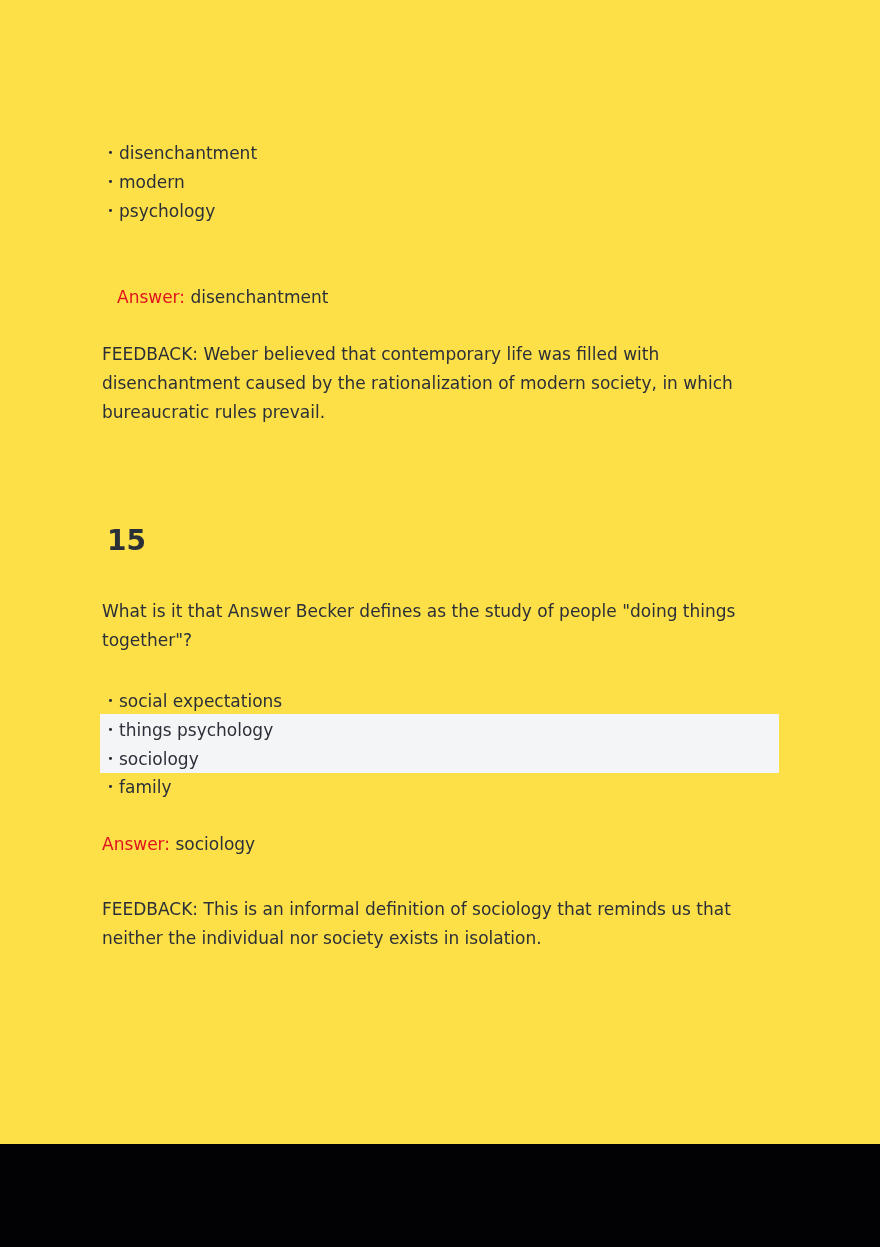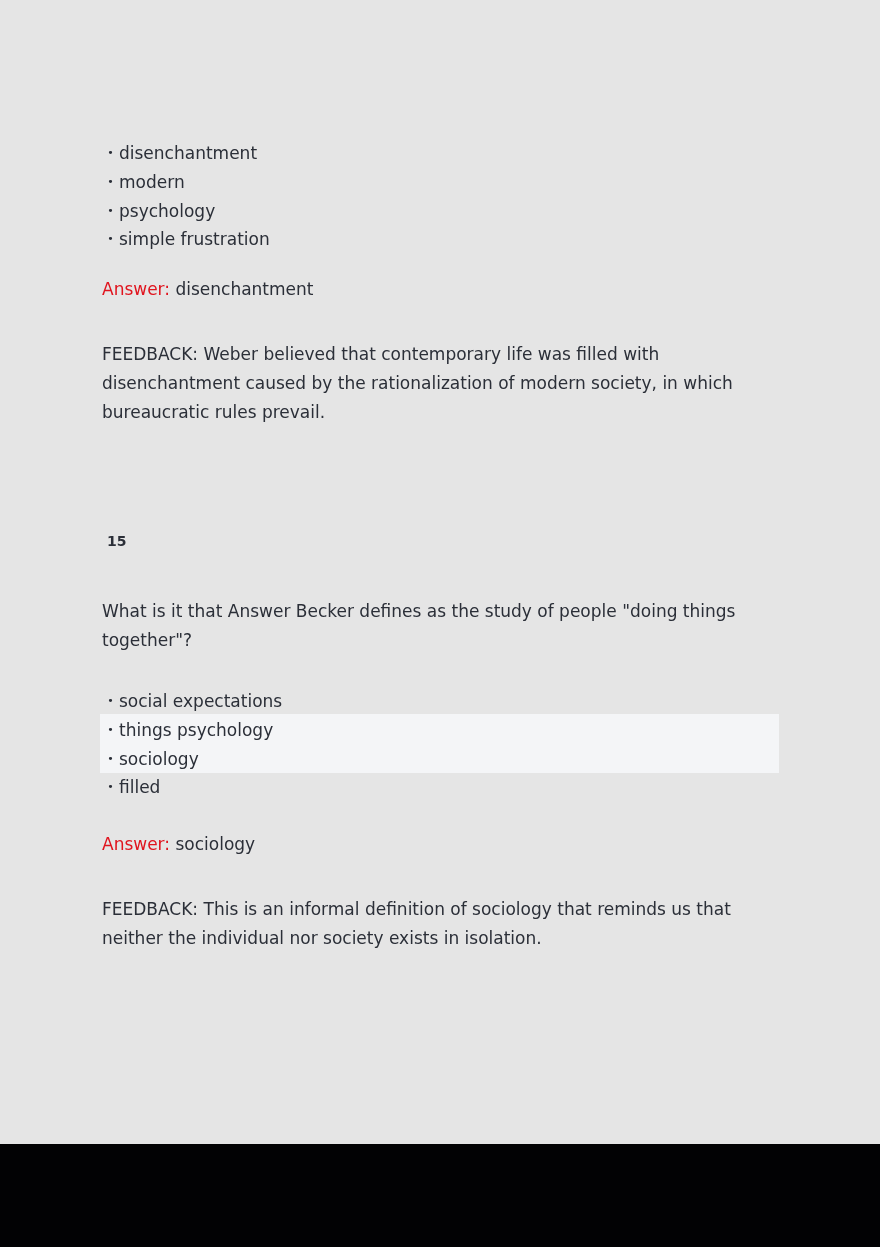--- a/index.html
+++ b/index.html
@@ -14,21 +14,21 @@
       overflow: hidden;
       font-family: "DejaVu Sans", sans-serif;
       color: #2b2f38;
       font-size: 17px;
     }
     .page {
       position: absolute;
       left: 0; top: 0;
       width: 880px;
       height: 1144px;
-      background: #e5e5e5;
+      background: #fde047;
     }
     .black-band {
       position: absolute;
       left: 0; top: 1144px;
       width: 880px;
       height: 103px;
       background: #020204;
     }
     .options {
       position: absolute;
@@ -62,59 +62,56 @@
       height: 59px;
       background: #f4f5f7;
     }
     .answer {
       position: absolute;
       left: 102px;
       line-height: 28px;
       white-space: nowrap;
     }
     .answer-label { color: #e0141e; }
-    .ans-1 { top: 275px; }
+    .ans-1 { top: 283px; margin-left: 15px; }
     .ans-2 { top: 830px; }
     .para {
       position: absolute;
       left: 102px;
       width: 660px;
       line-height: 28.8px;
       margin: 0;
     }
     .fb-1 { top: 340px; }
     .question { top: 597px; width: 670px; }
     .fb-2 { top: 887px; margin-top: 8px; }
     .qnum {
       position: absolute;
       left: 107px;
       top: 527px;
-      font-size: 14px;
+      font-size: 28px;
       font-weight: bold;
       line-height: 28px;
       color: #2b2f38;
     }
   </style>
 </head>
 <body>
 
 <div class="page">
 
   <ul class="options opts-1">
     <li class="option">
       <span class="bullet">•</span><span>disenchantment</span>
     </li>
     <li class="option">
       <span class="bullet">•</span><span>modern</span>
     </li>
     <li class="option">
       <span class="bullet">•</span><span>psychology</span>
-    </li>
-    <li class="option">
-      <span class="bullet">•</span><span>simple frustration</span>
     </li>
   </ul>
 
   <div class="answer ans-1">
     <span class="answer-label">Answer:</span>
     <span>disenchantment</span>
   </div>
 
   <p class="para fb-1">FEEDBACK: Weber believed that contemporary life was filled with disenchantment caused by the rationalization of modern society, in which bureaucratic rules prevail.</p>
 
@@ -128,21 +125,21 @@
     <li class="option">
       <span class="bullet">•</span><span>social expectations</span>
     </li>
     <li class="option">
       <span class="bullet">•</span><span>things psychology</span>
     </li>
     <li class="option">
       <span class="bullet">•</span><span>sociology</span>
     </li>
     <li class="option">
-      <span class="bullet">•</span><span>filled</span>
+      <span class="bullet">•</span><span>family</span>
     </li>
   </ul>
 
   <div class="answer ans-2">
     <span class="answer-label">Answer:</span>
     <span>sociology</span>
   </div>
 
   <p class="para fb-2">FEEDBACK: This is an informal definition of sociology that reminds us that neither the individual nor society exists in isolation.</p>
 

